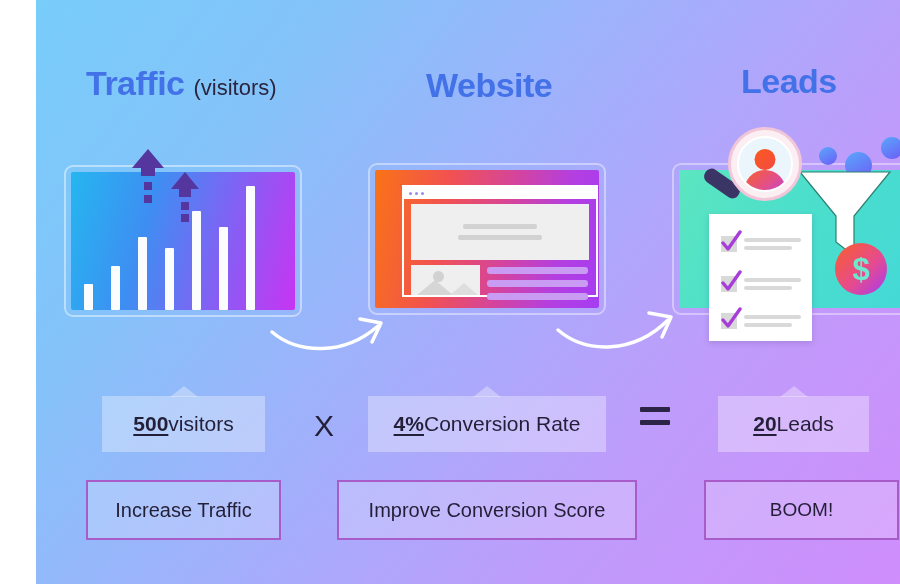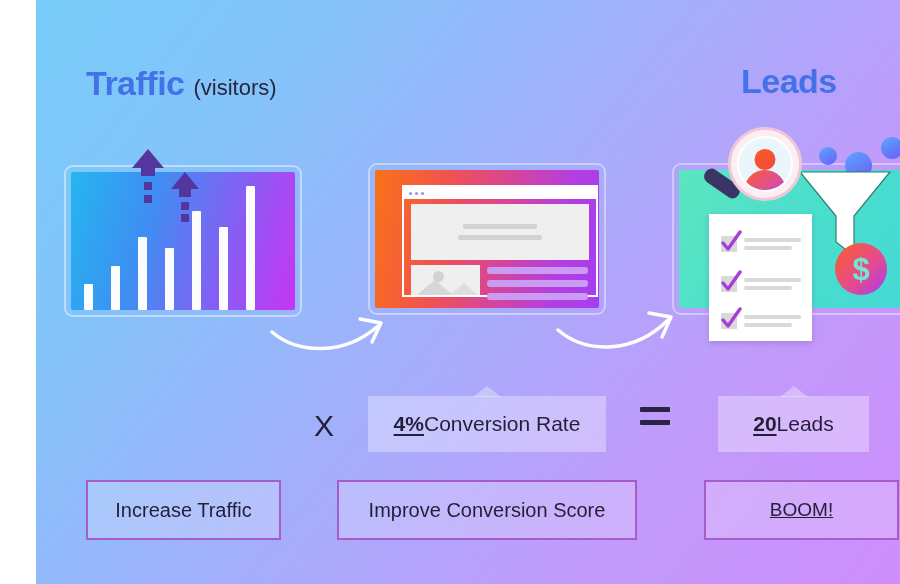--- a/index.html
+++ b/index.html
@@ -210,28 +210,29 @@
     border: 2px solid #A85CC9;
     background: rgba(255,255,255,0.22);
     display: flex; align-items: center; justify-content: center;
     text-align: center;
     color: #241F38;
     font-size: 20px;
     line-height: 1.15;
   }
   #cta-traffic { left: 50px;  top: 480px; width: 195px; height: 60px; }
   #cta-website { left: 301px; top: 480px; width: 300px; height: 60px; }
-  #cta-leads   { left: 668px; top: 480px; width: 195px; height: 60px; font-size: 19px; text-decoration: underline; }
+  #cta-leads   { left: 668px; top: 480px; width: 195px; height: 60px; font-size: 19px; }
 </style>
 </head>
 <body>
 
 <div id="stage">
 
   <div class="heading" id="h-traffic"><span>Traffic</span> <span class="sub">(visitors)</span></div>
+  <div class="heading" id="h-website">Website</div>
   <div class="heading" id="h-leads">Leads</div>
 
   <div id="traffic-art">
     <div id="traffic-frame"></div>
     <div id="traffic-screen">
       <div class="bar" style="left:13px;  height:19%;"></div>
       <div class="bar" style="left:40px;  height:32%;"></div>
       <div class="bar" style="left:67px;  height:53%;"></div>
       <div class="bar" style="left:94px;  height:45%;"></div>
       <div class="bar" style="left:121px; height:72%;"></div>
@@ -351,20 +352,25 @@
             <path d="M3 13 L8 19 L20 2" stroke="#A83CD8" stroke-width="3.4" fill="none" stroke-linecap="round" stroke-linejoin="round"></path>
           </svg>
       </span>
       <span class="check-lines">
         <span class="check-line cl-long"></span>
         <span class="check-line cl-short"></span>
       </span>
     </div>
   </div>
 
+  <div class="formula-box" id="box-traffic">
+    <div class="notch"></div>
+    <span class="num">500</span>
+      <span> visitors</span>
+  </div>
 
   <div class="operator" id="op-times">X</div>
 
   <div class="formula-box" id="box-website">
     <div class="notch"></div>
     <span class="num">4%</span>
       <span> Conversion Rate</span>
   </div>
 
   <div class="operator" id="op-equals">

